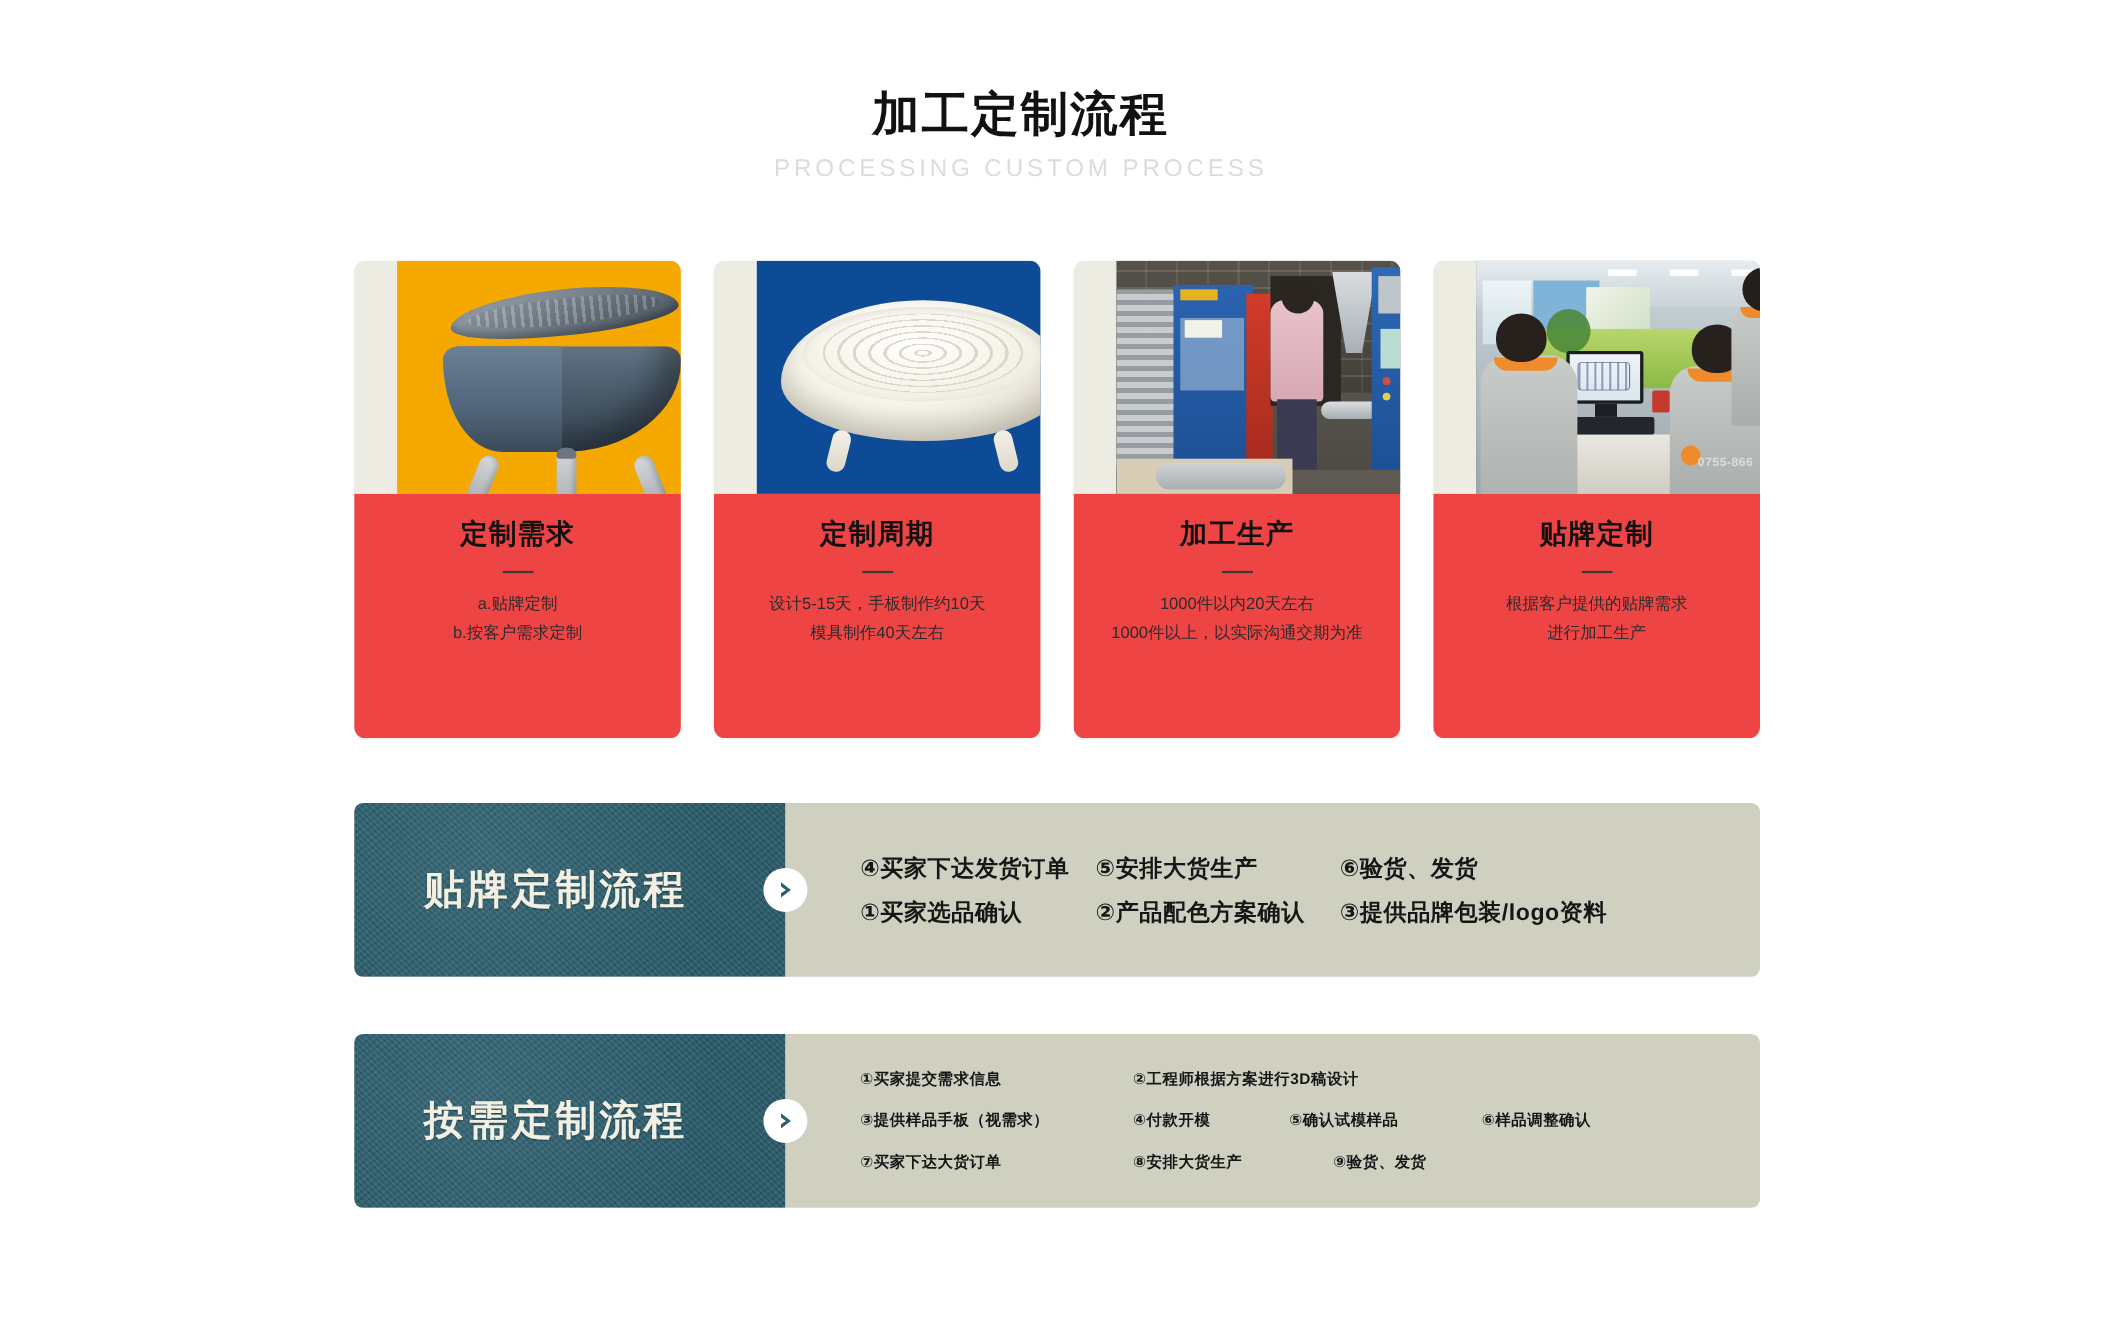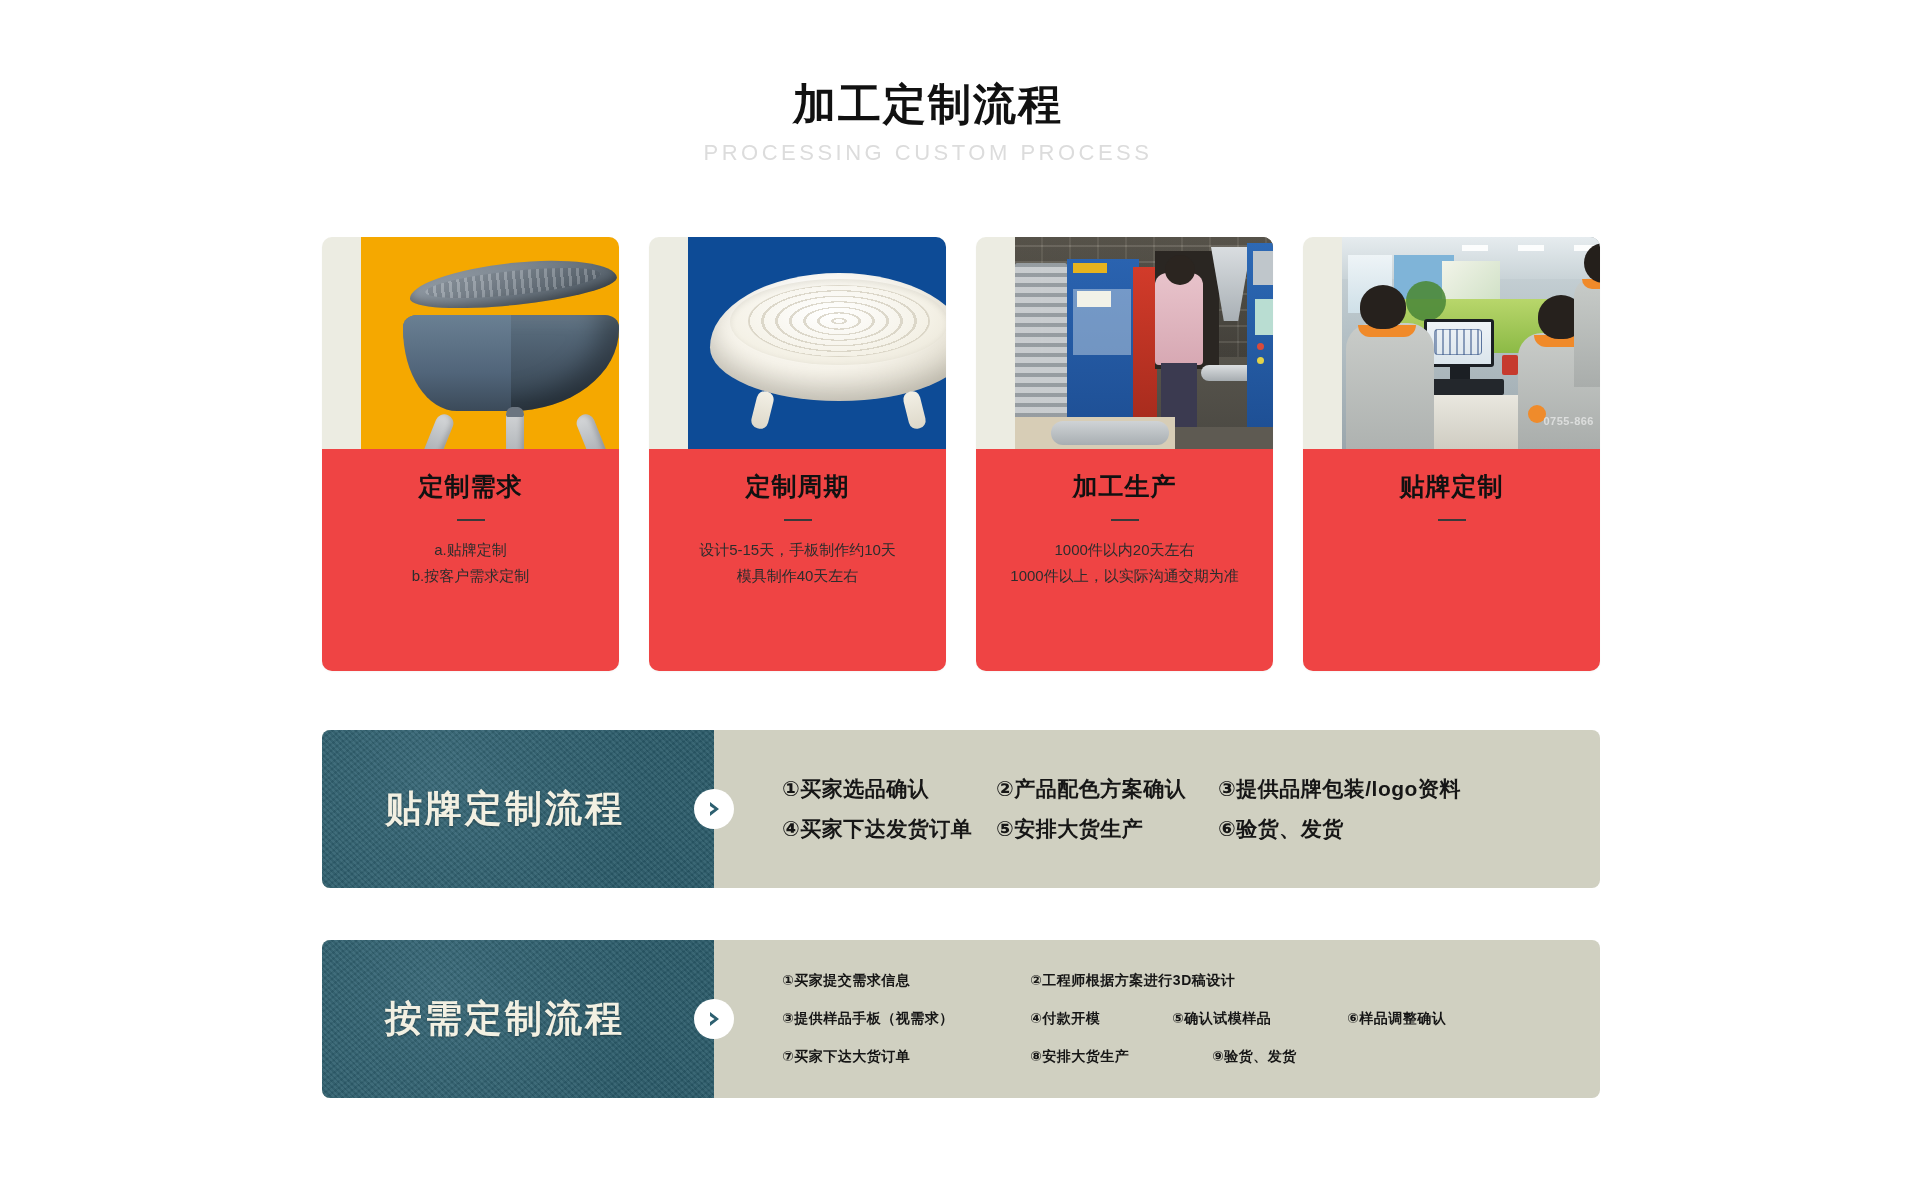--- a/index.html
+++ b/index.html
@@ -416,44 +416,48 @@
         <div class="m4-p2-head"></div>
         <div class="m4-p3-body"></div>
         <div class="m4-p3-collar"></div>
         <div class="m4-p3-head"></div>
         <div class="m4-wm-circ"></div>
         <div class="m4-wm">0755-866</div>
       </div>
       <div class="card-body">
         <div class="card-title">贴牌定制</div>
         <div class="card-rule"></div>
+        <div class="card-desc">
+          <div>根据客户提供的贴牌需求</div>
+          <div>进行加工生产</div>
+        </div>
       </div>
     </div>
 
   </div>
 
   <div class="bar bar-1">
     <div class="bar-left">
       <div class="bar-left-label">贴牌定制流程</div>
       <div class="bar-arrow">
         <svg width="22" height="22" viewBox="0 0 22 22" aria-hidden="true">
           <path d="M7 4 L16 11 L7 18 L7 14 L11.5 11 L7 8 Z" fill="#2d6070"></path>
         </svg>
       </div>
     </div>
     <div class="bar-right">
       <div class="bar-row">
+        <span class="step step-c0">④买家下达发货订单</span>
+        <span class="step step-c1">⑤安排大货生产</span>
+        <span class="step step-c2">⑥验货、发货</span>
+      </div>
+      <div class="bar-row">
         <span class="step step-c0">①买家选品确认</span>
         <span class="step step-c1">②产品配色方案确认</span>
         <span class="step step-c2">③提供品牌包装/logo资料</span>
-      </div>
-      <div class="bar-row">
-        <span class="step step-c0">④买家下达发货订单</span>
-        <span class="step step-c1">⑤安排大货生产</span>
-        <span class="step step-c2">⑥验货、发货</span>
       </div>
     </div>
   </div>
 
   <div class="bar bar-2">
     <div class="bar-left">
       <div class="bar-left-label">按需定制流程</div>
       <div class="bar-arrow">
         <svg width="22" height="22" viewBox="0 0 22 22" aria-hidden="true">
           <path d="M7 4 L16 11 L7 18 L7 14 L11.5 11 L7 8 Z" fill="#2d6070"></path>

